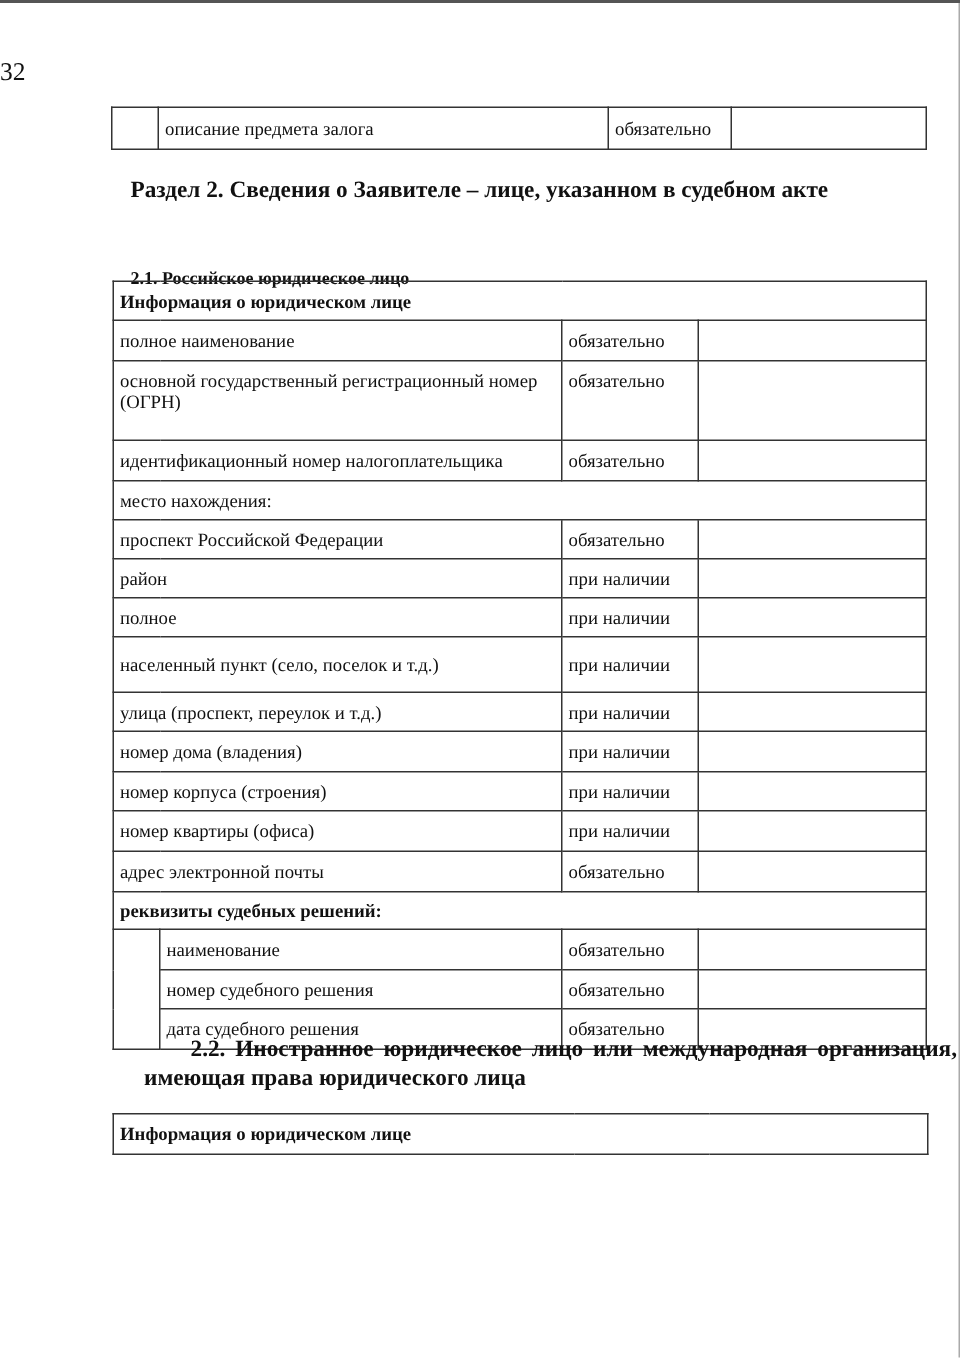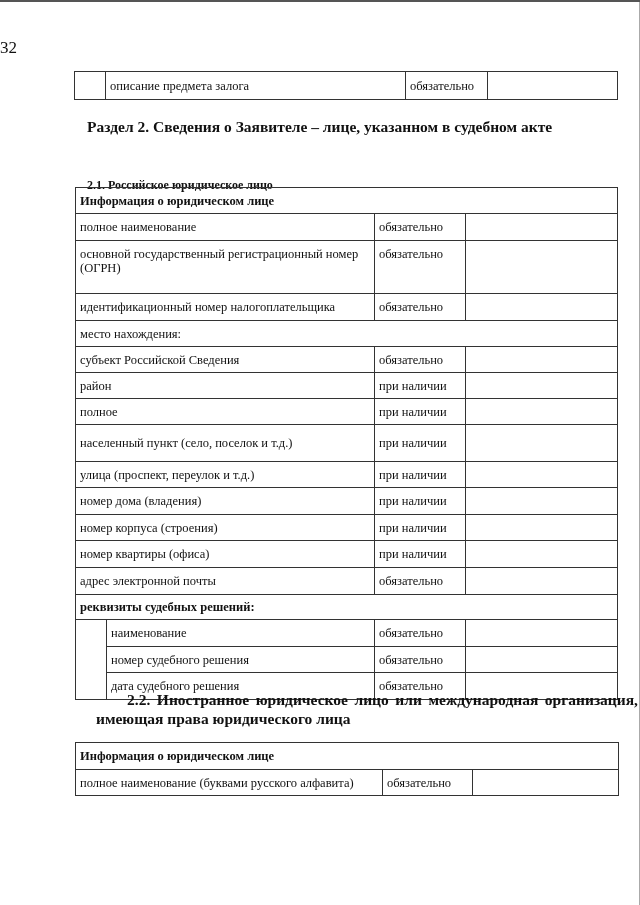--- a/index.html
+++ b/index.html
@@ -69,21 +69,21 @@
   </tr>
   <tr style="height:27px">
     <td colspan="2">идентификационный номер налогоплательщика</td>
     <td>обязательно</td>
     <td></td>
   </tr>
   <tr style="height:26px">
     <td colspan="4">место нахождения:</td>
   </tr>
   <tr style="height:26px">
-    <td colspan="2">субъект Российской Сведения</td>
+    <td colspan="2">проспект Российской Федерации</td>
     <td>обязательно</td>
     <td></td>
   </tr>
   <tr style="height:26px">
     <td colspan="2">район</td>
     <td>при наличии</td>
     <td></td>
   </tr>
   <tr style="height:26px">
     <td colspan="2">полное</td>
@@ -147,19 +147,14 @@
 <table style="left:56px; top:742px; width:543px;">
   <colgroup>
       <col style="width:307px">
       <col style="width:90px">
       <col style="width:146px">
     </colgroup>
   <tbody>
       <tr style="height:27px">
     <td colspan="3" class="hdr">Информация о юридическом лице</td>
   </tr>
-  <tr style="height:26px">
-    <td>полное наименование (буквами русского алфавита)</td>
-    <td>обязательно</td>
-    <td></td>
-  </tr>
 </tbody>
   </table>
 
 </body></html>

